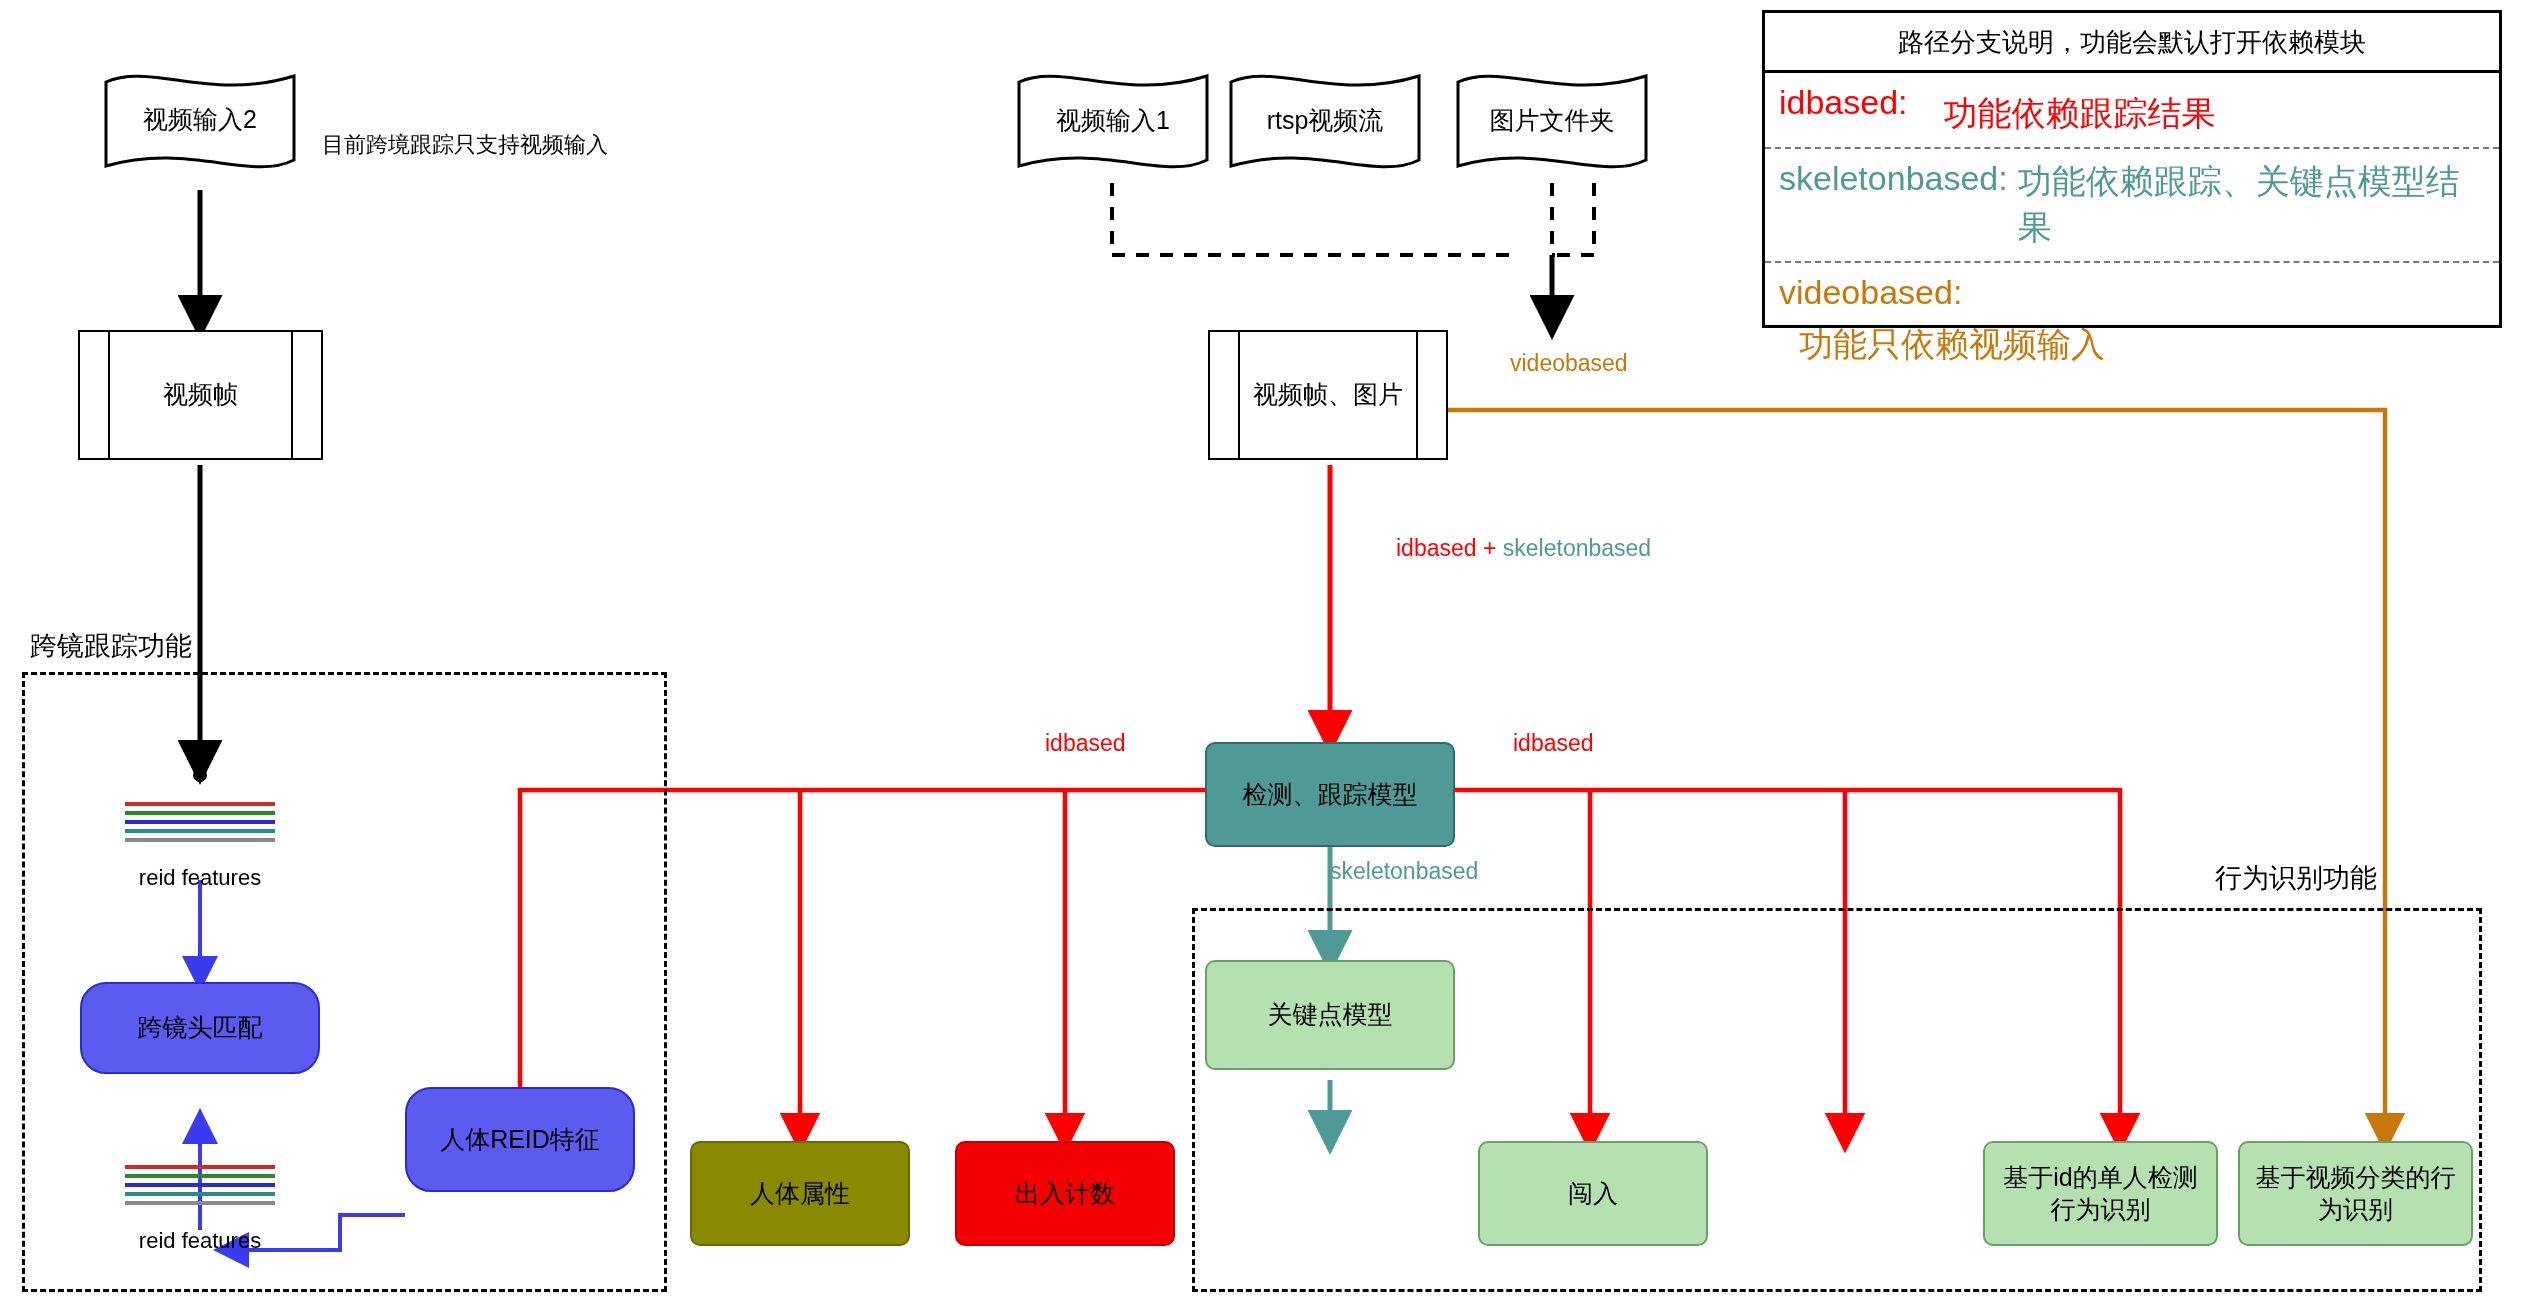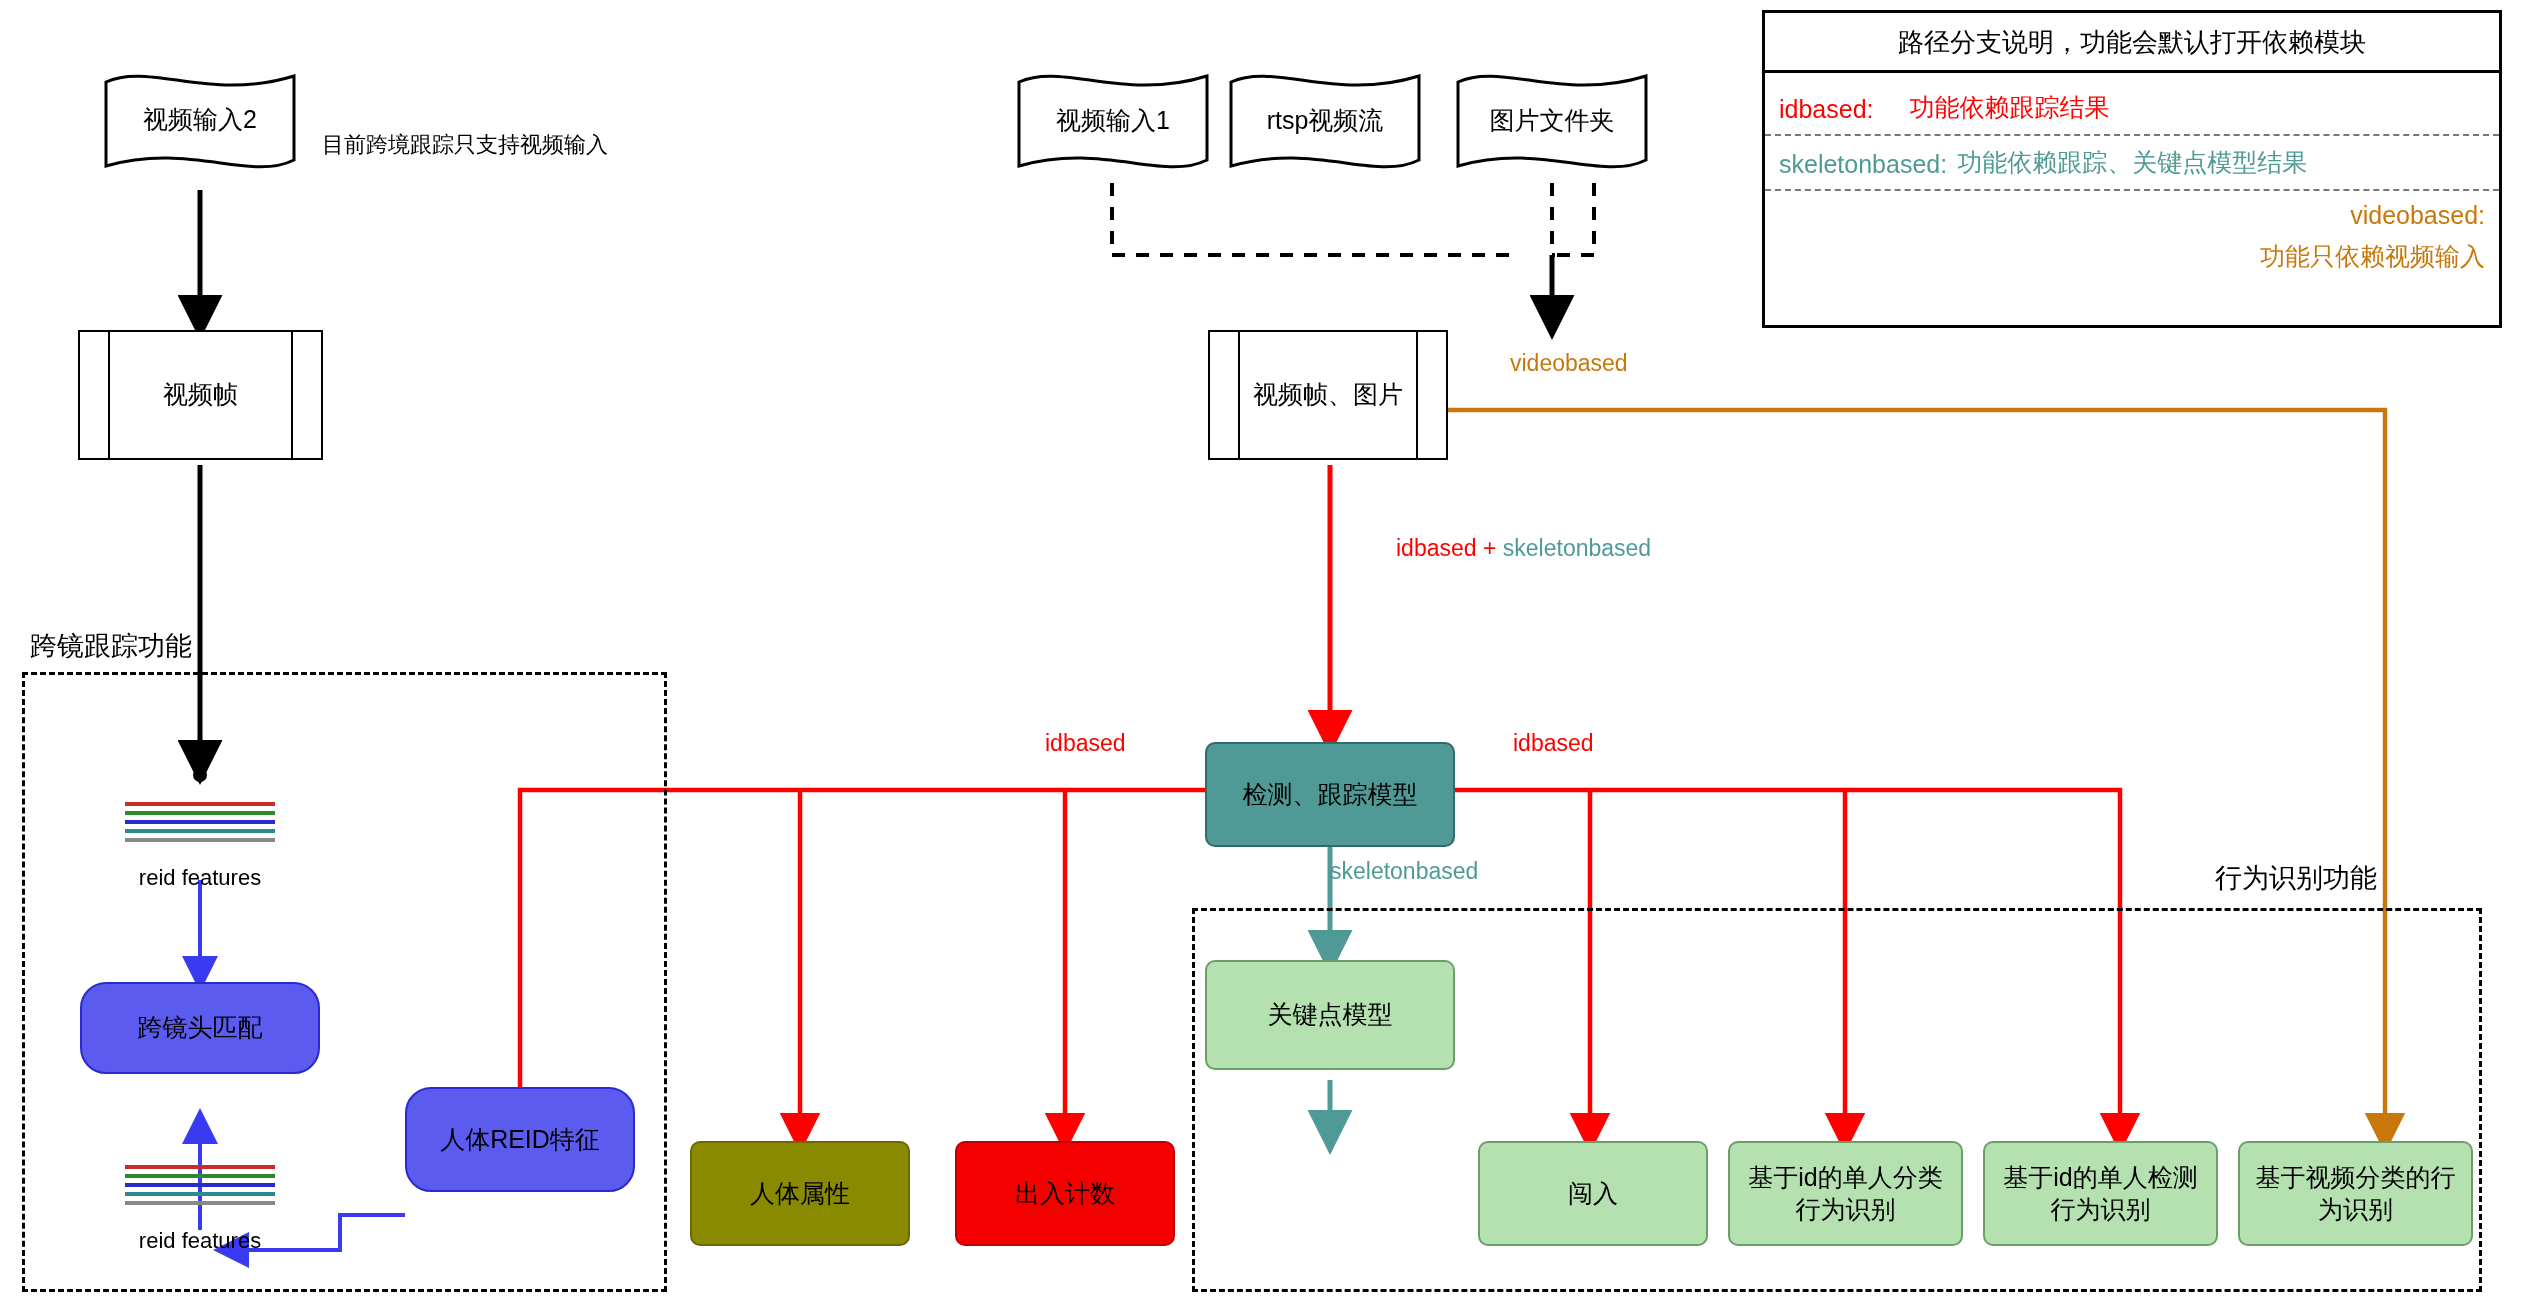--- a/index.html
+++ b/index.html
@@ -122,24 +122,24 @@
     box-sizing: border-box;
   }
   .legend-title {
     font-size: 26px;
     text-align: center;
     padding: 12px 8px 10px 8px;
     border-bottom: 3px solid #000;
     color: #000;
   }
   .legend-row {
-    font-size: 25px;
+    font-size: 34px;
     padding: 10px 14px;
     display: flex;
-    align-items: flex-end;
+    align-items: flex-start;
     gap: 10px;
     border-bottom: 2px dashed #777;
   }
   .legend-row:last-child { border-bottom: none; flex-direction: column; }
   .legend-key { font-weight: normal; }
   .k-red { color: #ff0000; }
   .k-teal { color: #4f9a96; }
   .k-orange { color: #c8780a; }
   .legend-val { color: #000; }
   .legend-val.k-teal { color: #4f9a96; }
@@ -334,23 +334,20 @@
 
   <div class="node rounded redbox" style="left:955px; top:1141px; width:220px; height:105px;">
     <span>出入计数</span>
   </div>
 
 
   <div class="node rounded green" style="left:1478px; top:1141px; width:230px; height:105px;">
     <span>闯入</span>
   </div>
 
-  <div class="node rounded green" style="left:1728px; top:1141px; width:235px; height:105px; padding:0 10px;">
-    <span>基于id的单人分类行为识别</span>
-  </div>
 
   <div class="node rounded green" style="left:1983px; top:1141px; width:235px; height:105px; padding:0 10px;">
     <span>基于id的单人检测行为识别</span>
   </div>
 
   <div class="node rounded green" style="left:2238px; top:1141px; width:235px; height:105px; padding:0 10px;">
     <span>基于视频分类的行为识别</span>
   </div>
 
   <div class="legend" style="left:1762px; top:10px; width:740px; height:318px;">

